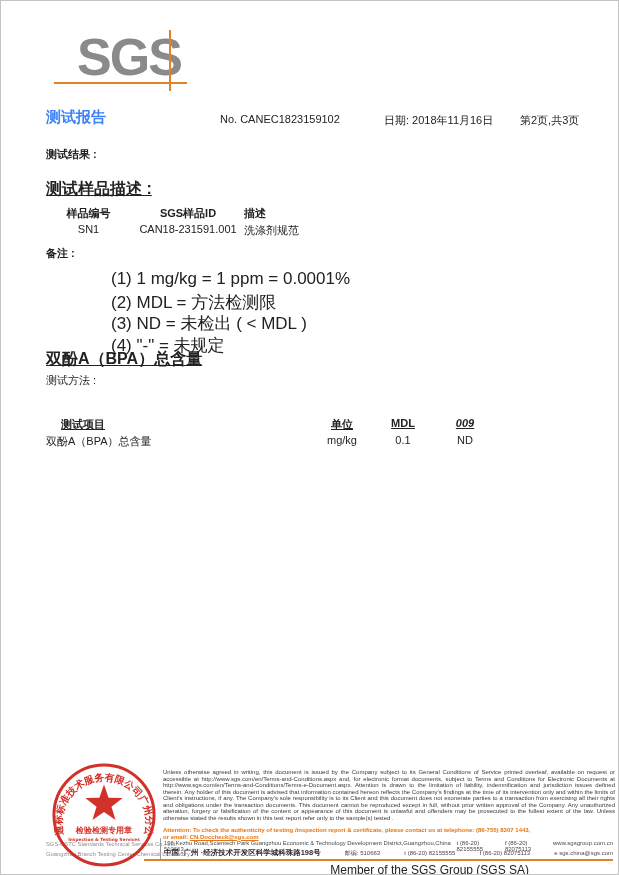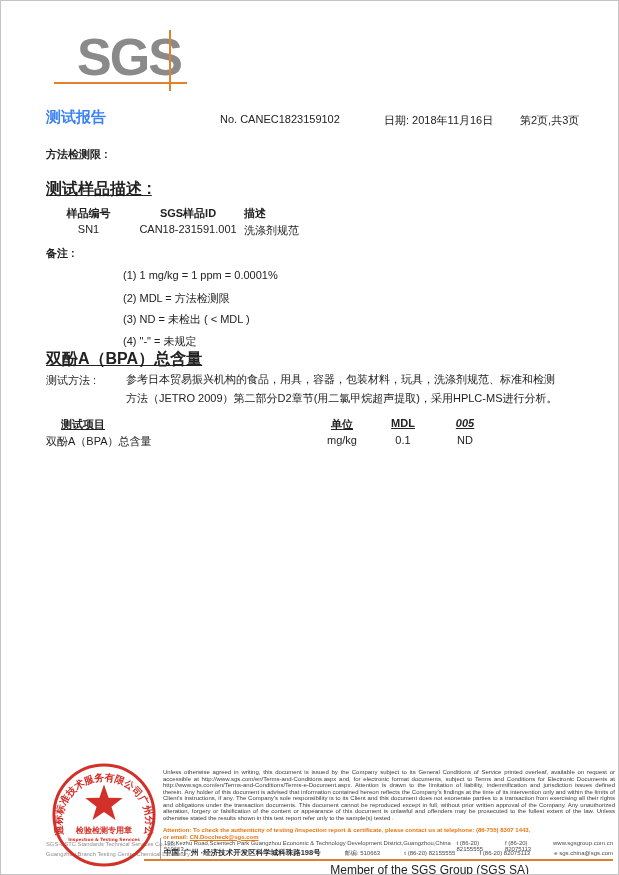--- a/index.html
+++ b/index.html
@@ -14,21 +14,21 @@
   .logo-hline{background:#e0812e;height:2px;width:133px;}
   .logo-vline{background:#e0812e;width:2px;height:61px;}
   
   .doc-title{font-size:15px;font-weight:bold;color:#3b82f6;}
   .hdr-txt{font-size:11px;color:#222;}
   
   .lbl{font-size:11px;font-weight:bold;color:#222;}
   .lbl-u{font-size:16px;font-weight:bold;color:#222;text-decoration:underline;}
   .txt{font-size:11px;color:#222;}
   .ctr{text-align:center;}
-  .note-line{font-size:11px;color:#222;margin-left:12px;}
+  .note-line{font-size:17px;color:#222;}
   .method{font-size:11px;line-height:19px;color:#222;width:437px;}
   .th{font-size:11px;font-weight:bold;text-decoration:underline;color:#222;}
   .th-i{font-style:italic;}
   
   .company{font-size:5.8px;color:#8f8f8f;line-height:7px;z-index:1;}
   .disclaimer{font-size:6px;line-height:6.5px;color:#3a3a3a;width:452px;text-align:justify;}
   .attention{font-size:6px;line-height:6.4px;font-weight:bold;color:#e8750f;}
   .attn-email{text-decoration:underline;}
   .addr-row{display:flex;justify-content:space-between;align-items:baseline;width:449px;}
   .addr-en{font-size:5.9px;color:#4a4a4a;}
@@ -46,46 +46,45 @@
 
   <div class="abs logo-text" style="left:76px;top:30px;">SGS</div>
   <div class="abs logo-hline" style="left:53px;top:81px;"></div>
   <div class="abs logo-vline" style="left:168px;top:29px;"></div>
 
   <div class="abs doc-title" style="left:45px;top:107px;">测试报告</div>
   <div class="abs hdr-txt" style="left:219px;top:112px;">No. CANEC1823159102</div>
   <div class="abs hdr-txt" style="left:383px;top:112px;">日期: 2018年11月16日</div>
   <div class="abs hdr-txt" style="left:519px;top:112px;">第2页,共3页</div>
 
-  <div class="abs lbl" style="left:45px;top:146px;">方法检测限 :</div>
+  <div class="abs lbl" style="left:45px;top:146px;">测试结果 :</div>
 
   <div class="abs lbl-u" style="left:45px;top:178px;">测试样品描述 :</div>
 
   <div class="abs lbl ctr" style="left:45px;top:205px;width:85px;">样品编号</div>
   <div class="abs lbl ctr" style="left:137px;top:205px;width:100px;">SGS样品ID</div>
   <div class="abs lbl" style="left:243px;top:205px;">描述</div>
 
   <div class="abs txt ctr" style="left:45px;top:222px;width:85px;">SN1</div>
   <div class="abs txt ctr" style="left:137px;top:222px;width:100px;">CAN18-231591.001</div>
   <div class="abs txt" style="left:243px;top:222px;">洗涤剂规范</div>
 
   <div class="abs lbl" style="left:45px;top:245px;">备注 :</div>
   <div class="abs note-line" style="left:110px;top:268px;">(1) 1 mg/kg = 1 ppm = 0.0001%</div>
   <div class="abs note-line" style="left:110px;top:290px;">(2) MDL = 方法检测限</div>
   <div class="abs note-line" style="left:110px;top:311px;">(3) ND = 未检出 ( &lt; MDL )</div>
   <div class="abs note-line" style="left:110px;top:333px;">(4) "-" = 未规定</div>
 
   <div class="abs lbl-u" style="left:45px;top:348px;">双酚A（BPA）总含量</div>
   <div class="abs lbl" style="left:45px;top:372px;font-weight:normal;">测试方法 :</div>
-  <div class="abs method" style="left:125px;top:369px;">参考日本贸易振兴机构的食品，用具，容器，包装材料，玩具，洗涤剂规范、标准和检测方法（JETRO 2009）第二部分D2章节(用二氯甲烷超声提取)，采用HPLC-MS进行分析。</div>
 
   <div class="abs th" style="left:60px;top:416px;">测试项目</div>
   <div class="abs th ctr" style="left:319px;top:416px;width:44px;">单位</div>
   <div class="abs th ctr" style="left:384px;top:416px;width:36px;">MDL</div>
-  <div class="abs th th-i ctr" style="left:446px;top:416px;width:36px;">005</div>
+  <div class="abs th th-i ctr" style="left:446px;top:416px;width:36px;">009</div>
 
   <div class="abs txt" style="left:45px;top:433px;">双酚A（BPA）总含量</div>
   <div class="abs txt ctr" style="left:319px;top:433px;width:44px;">mg/kg</div>
   <div class="abs txt ctr" style="left:384px;top:433px;width:36px;">0.1</div>
   <div class="abs txt ctr" style="left:446px;top:433px;width:36px;">ND</div>
 
   <div class="abs company" style="left:45px;top:840px;">SGS-CSTC Standards Technical Services Co., Ltd.</div>
   <div class="abs company" style="left:45px;top:850px;">Guangzhou Branch Testing Center Chemical Laboratory.</div>
 
   <svg class="abs stamp" style="left:49px;top:760px;" width="108" height="108" viewBox="0 0 110 110">

